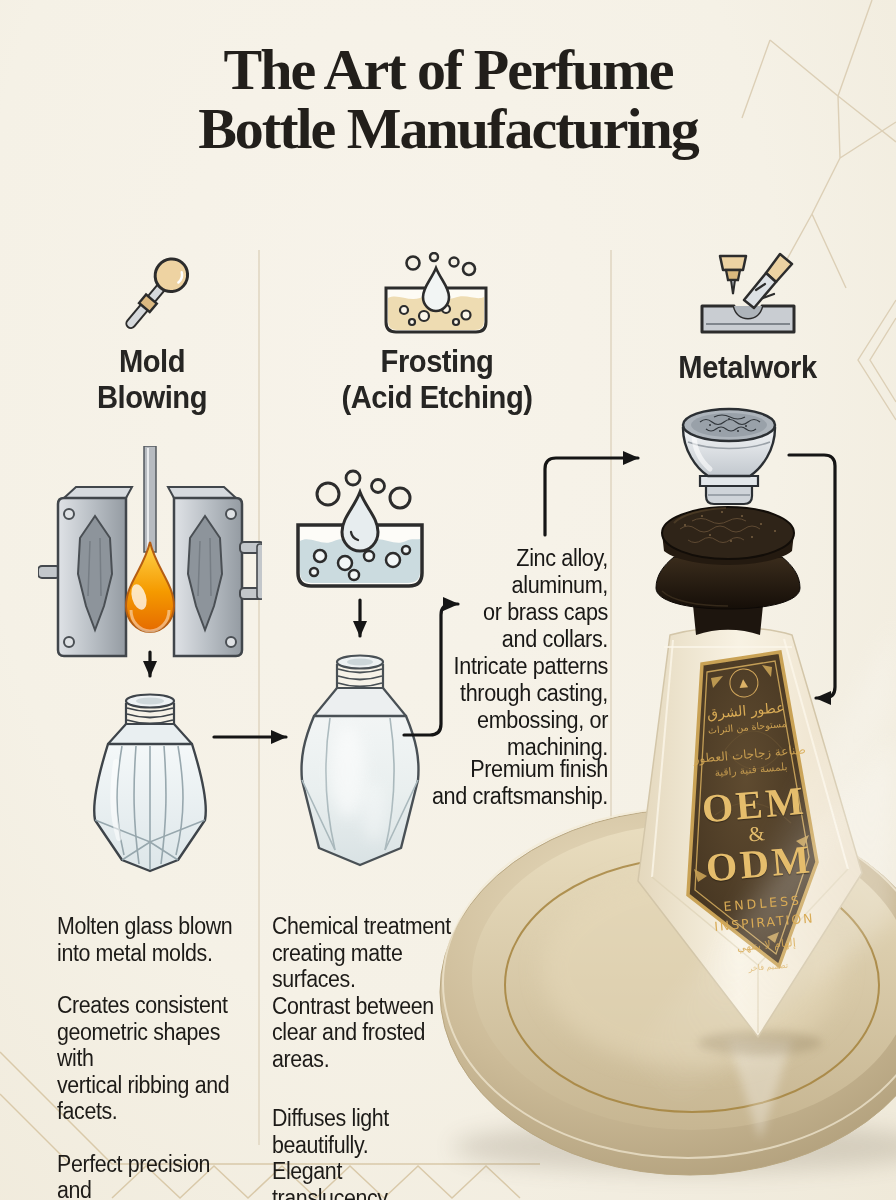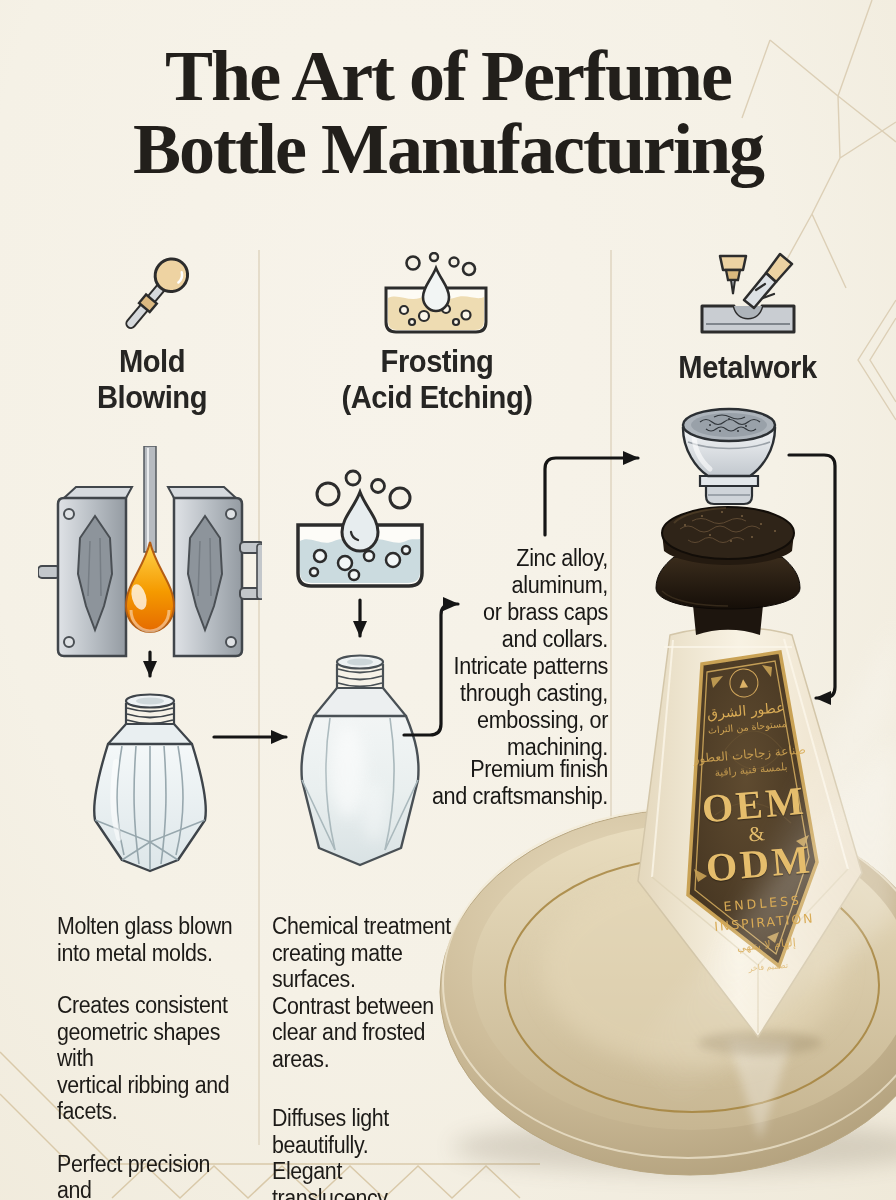--- a/index.html
+++ b/index.html
@@ -2,21 +2,21 @@
 <html><head>
 <meta charset="utf-8">
 <style>
   html,body{margin:0;padding:0;}
   .canvas{position:relative;width:896px;height:1200px;overflow:hidden;
     background:radial-gradient(ellipse at 42% 30%, #f7f3ea 0%, #f5f1e6 55%, #efe9d9 100%);
     font-family:"Liberation Sans", sans-serif;color:#1d1b18;}
   .abs{position:absolute;}
   .divider{position:absolute;top:250px;height:895px;width:2px;background:#e2d8c4;opacity:.85;z-index:1;}
   .page-title{position:absolute;left:0;top:40px;width:896px;text-align:center;z-index:2;
-    font-family:"Liberation Serif", serif;font-weight:600;font-size:72px;line-height:1.02;
+    font-family:"Liberation Serif", serif;font-weight:600;font-size:58px;line-height:1.02;
     letter-spacing:-2px;color:#221f1b;}
   .col-heading{position:absolute;z-index:2;text-align:center;font-weight:bold;font-size:31px;
     line-height:1.17;letter-spacing:-.5px;color:#262523;transform:scaleX(.94);}
   .notes{position:absolute;z-index:7;font-size:23.5px;line-height:26.5px;letter-spacing:-.4px;
     transform:scaleX(.91);transform-origin:left top;color:#1d1b18;}
   .notes p{margin:0 0 26px 0;white-space:pre-line;}
   .notes.c2 p.tight{margin-bottom:0;}
   .notes.c2 p.midgap{margin-bottom:33px;}
   .mnote{position:absolute;z-index:7;font-size:23.5px;line-height:27px;letter-spacing:-.4px;
     text-align:right;white-space:pre-line;transform:scaleX(.92);transform-origin:right top;color:#191816;}

